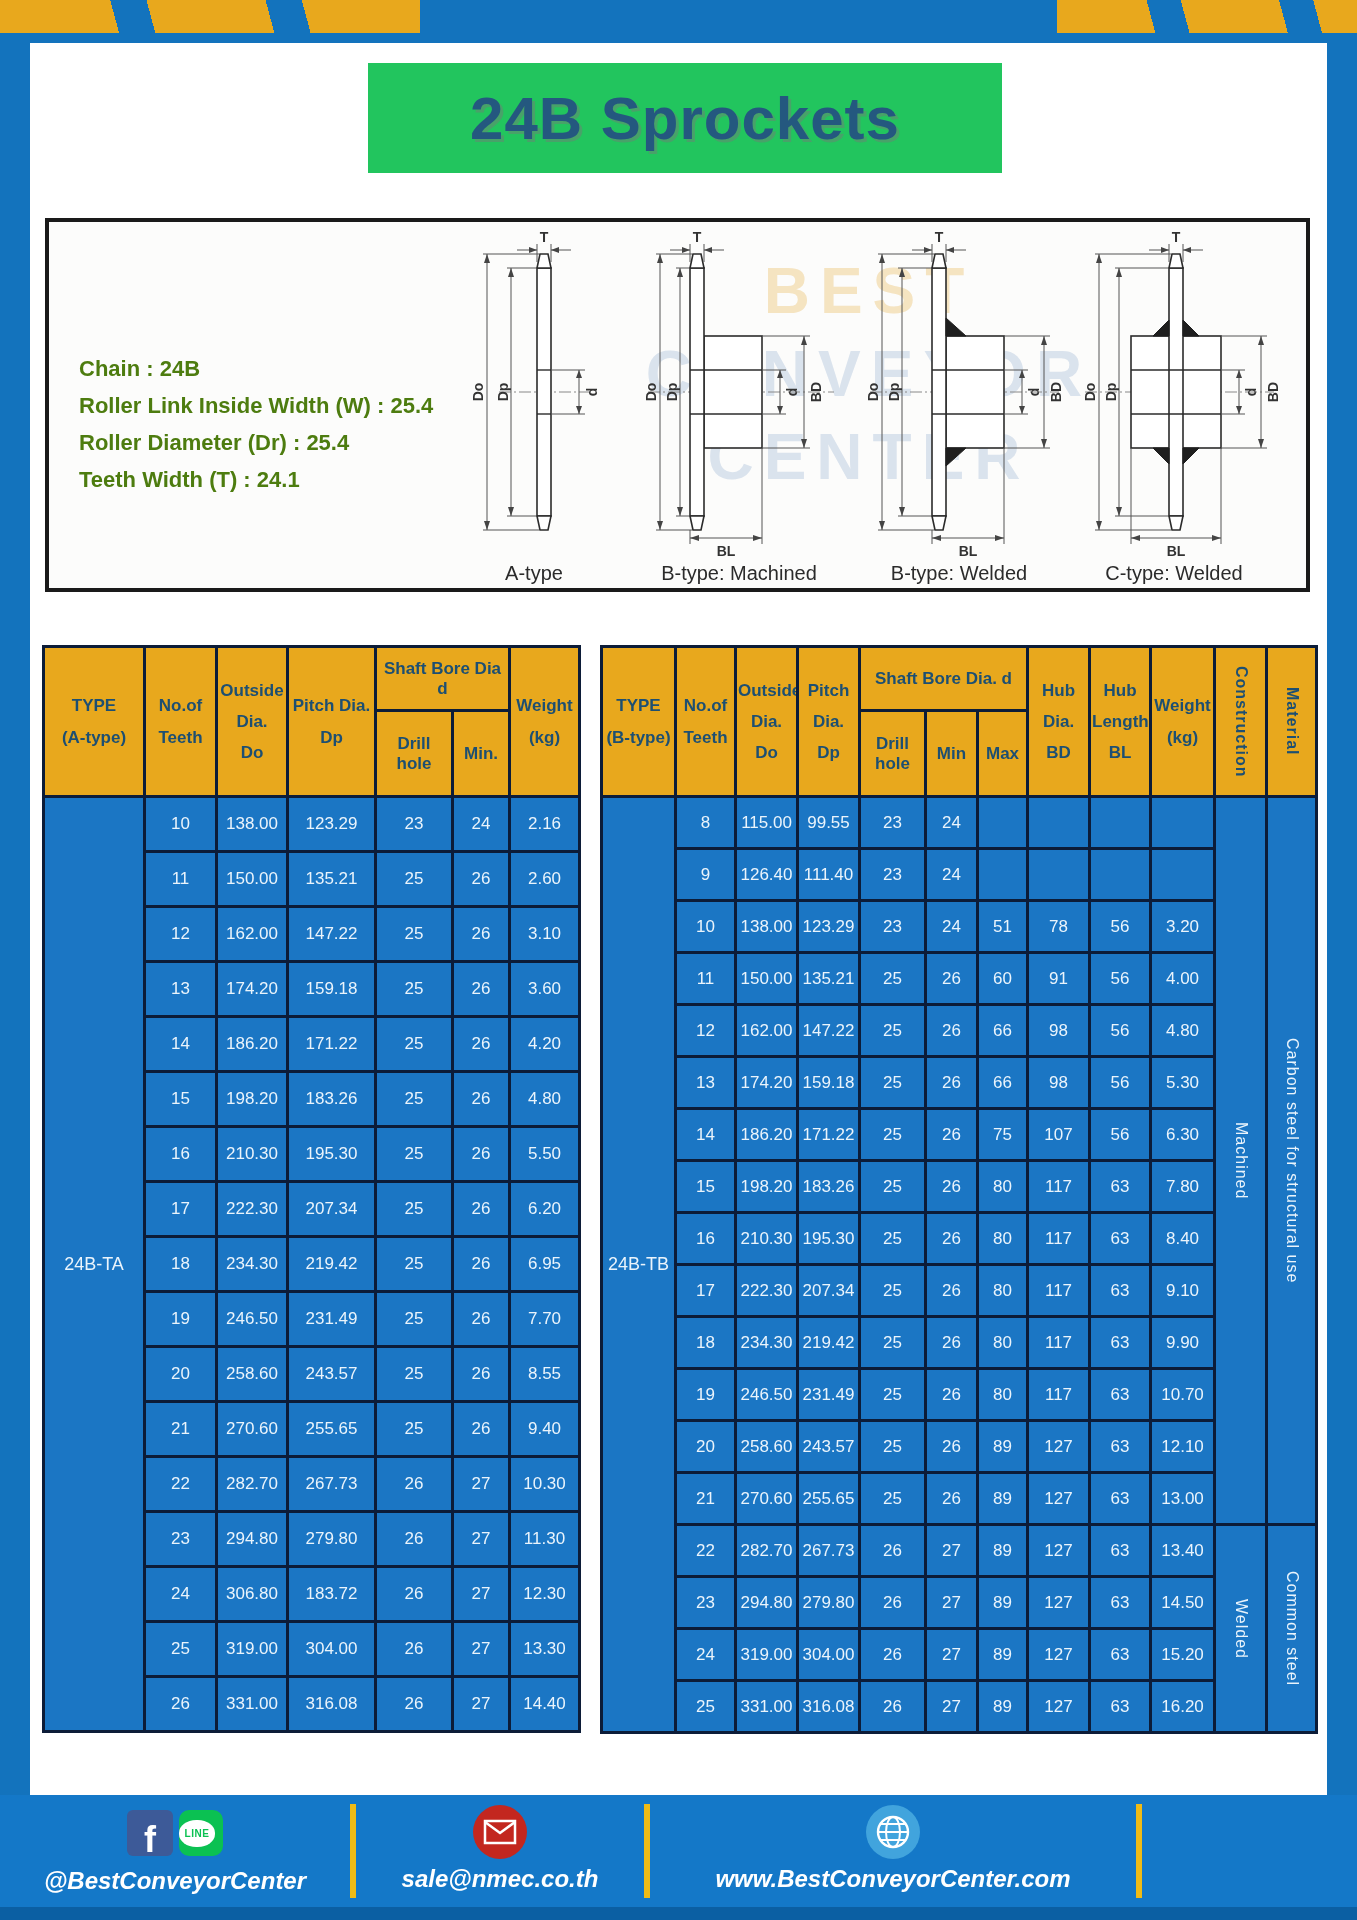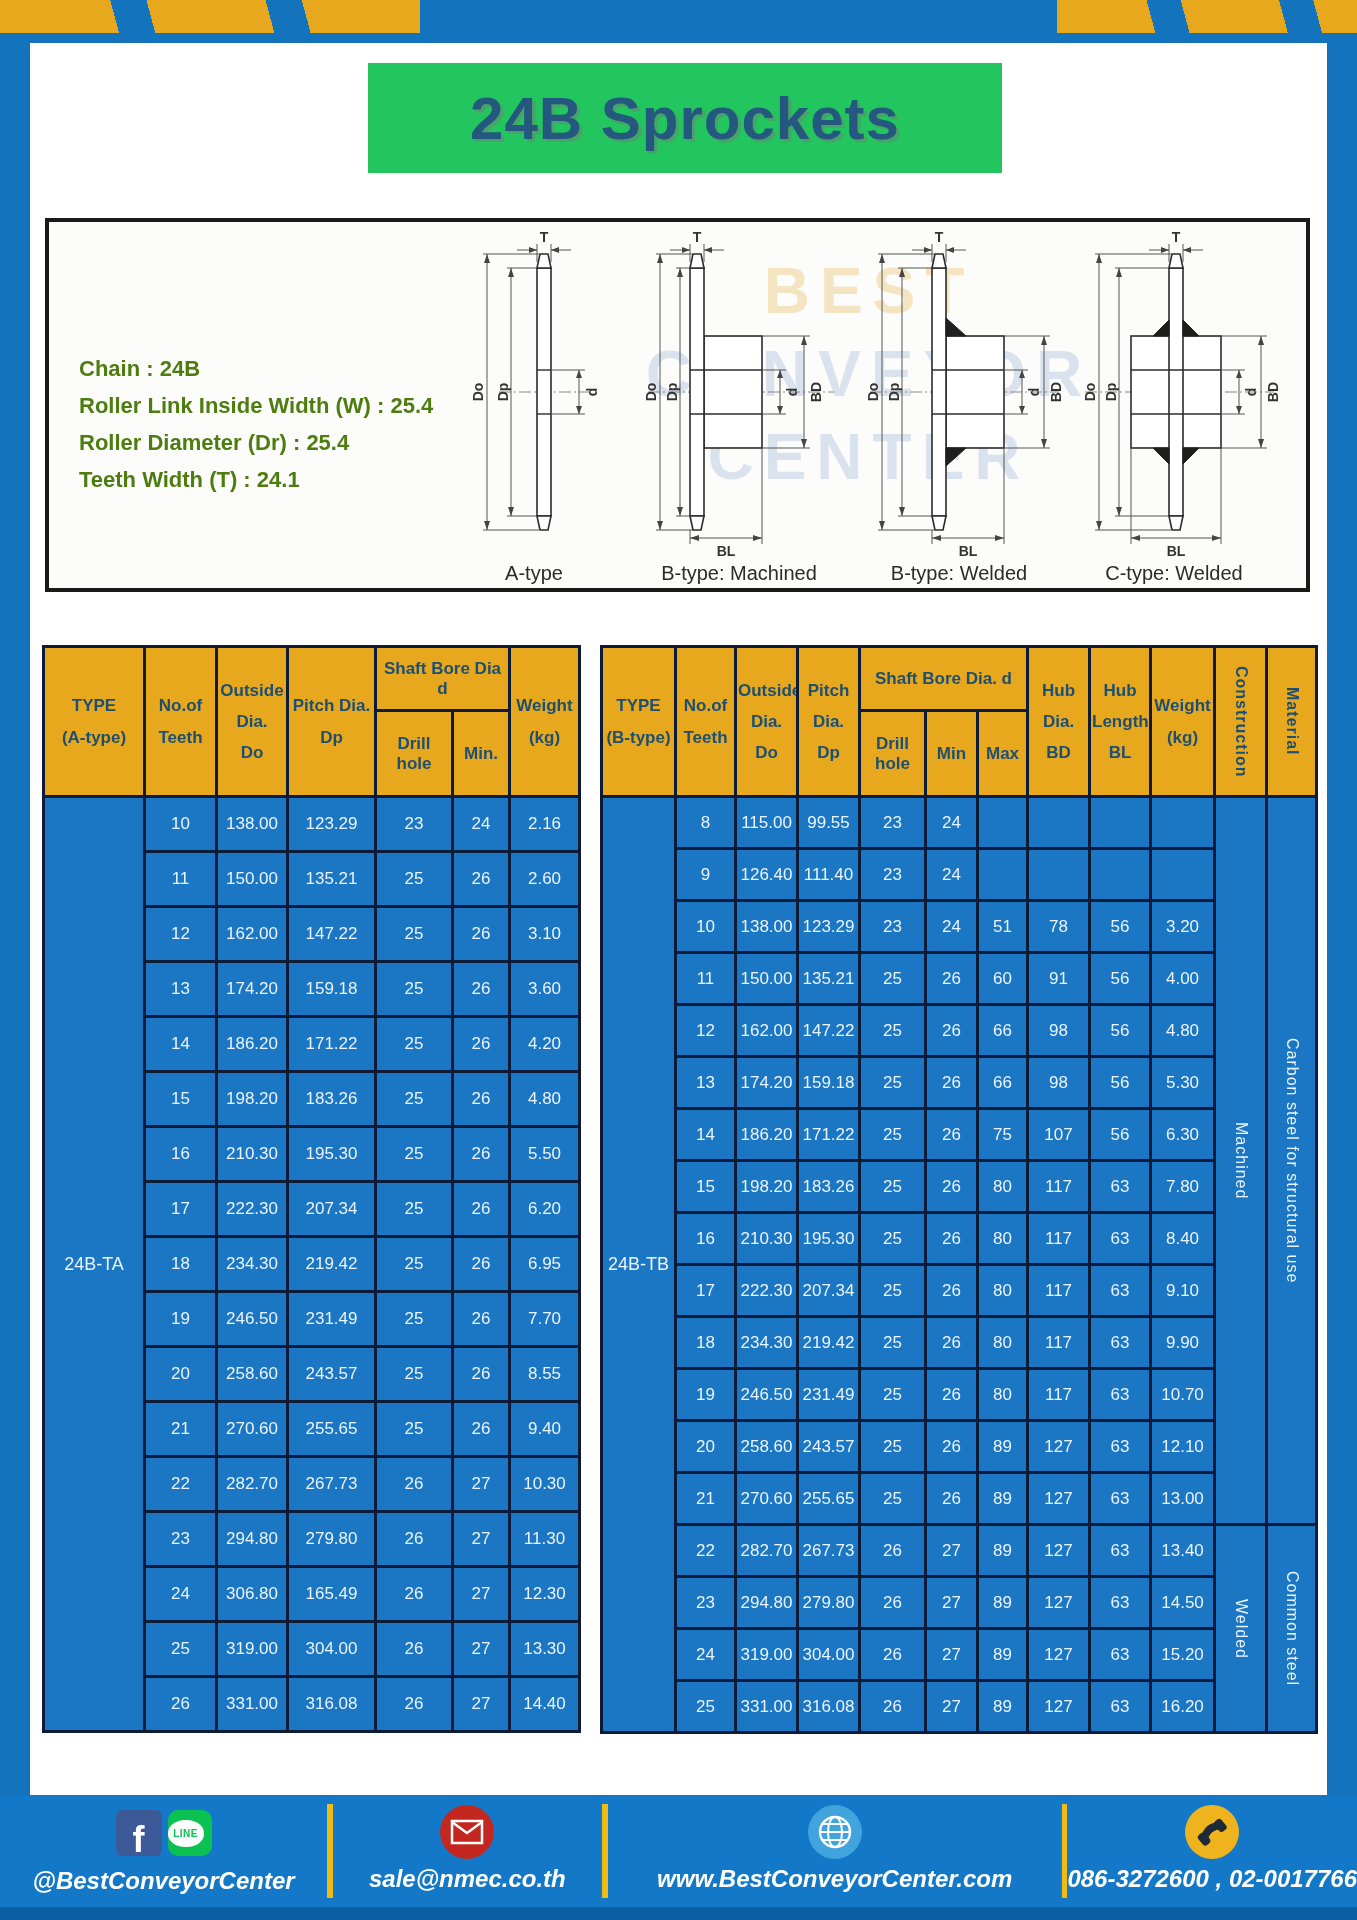--- a/index.html
+++ b/index.html
@@ -454,21 +454,21 @@
             <td>23</td>
             <td>294.80</td>
             <td>279.80</td>
             <td>26</td>
             <td>27</td>
             <td>11.30</td>
           </tr>
           <tr>
             <td>24</td>
             <td>306.80</td>
-            <td>165.49</td>
+            <td>183.72</td>
             <td>26</td>
             <td>27</td>
             <td>12.30</td>
           </tr>
           <tr>
             <td>25</td>
             <td>319.00</td>
             <td>304.00</td>
             <td>26</td>
             <td>27</td>
@@ -783,27 +783,15 @@
           <circle cx="20" cy="20" r="15" fill="none" stroke="#fff" stroke-width="2.4"></circle>
           <ellipse cx="20" cy="20" rx="7" ry="15" fill="none" stroke="#fff" stroke-width="2"></ellipse>
           <line x1="5" y1="20" x2="35" y2="20" stroke="#fff" stroke-width="2"></line>
           <line x1="7" y1="12" x2="33" y2="12" stroke="#fff" stroke-width="2"></line>
           <line x1="7" y1="28" x2="33" y2="28" stroke="#fff" stroke-width="2"></line>
         </svg>
       </div>
       <div class="f-text">www.BestConveyorCenter.com</div>
     </div>
     <div class="f-div"></div>
-    <div class="f-item s4">
-      <div class="round-icon phone-bg">
-        <svg width="44" height="44" viewBox="0 0 64 64">
-          <g transform="rotate(-40 32 32)" fill="#1e2a38">
-            <rect x="10" y="23" width="13" height="19" rx="5"></rect>
-            <rect x="41" y="23" width="13" height="19" rx="5"></rect>
-            <path d="M14 28 Q32 14 50 28 L46 38 Q32 27 18 38 Z"></path>
-          </g>
-        </svg>
-      </div>
-      <div class="f-text">086-3272600 , 02-0017766</div>
-    </div>
     <div class="footer-strip"></div>
   </div>
 </div>
 
 </body></html>

